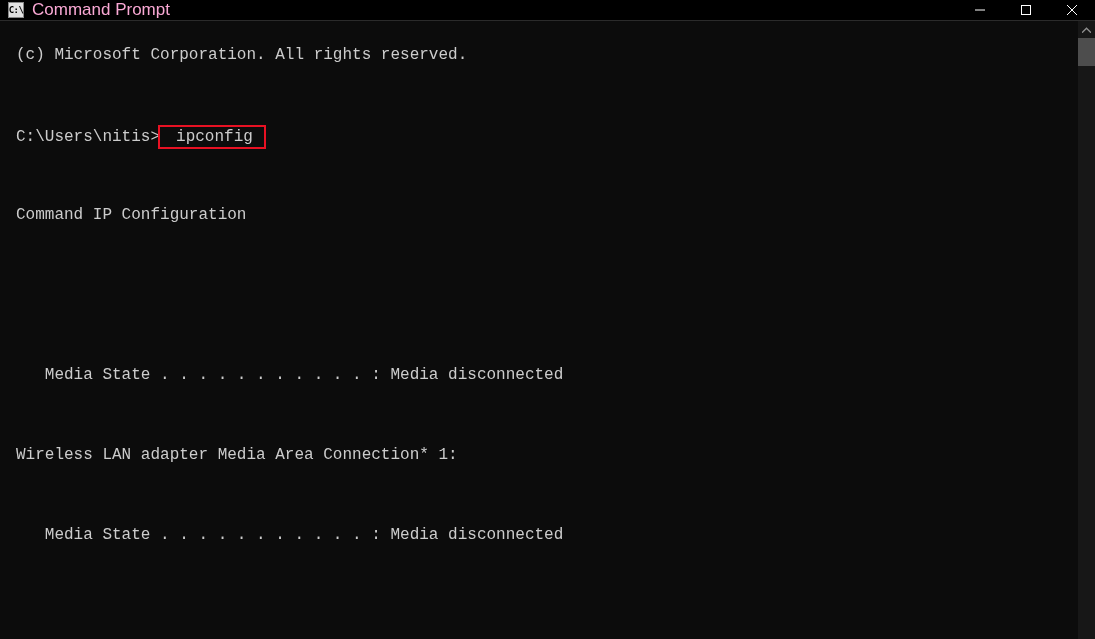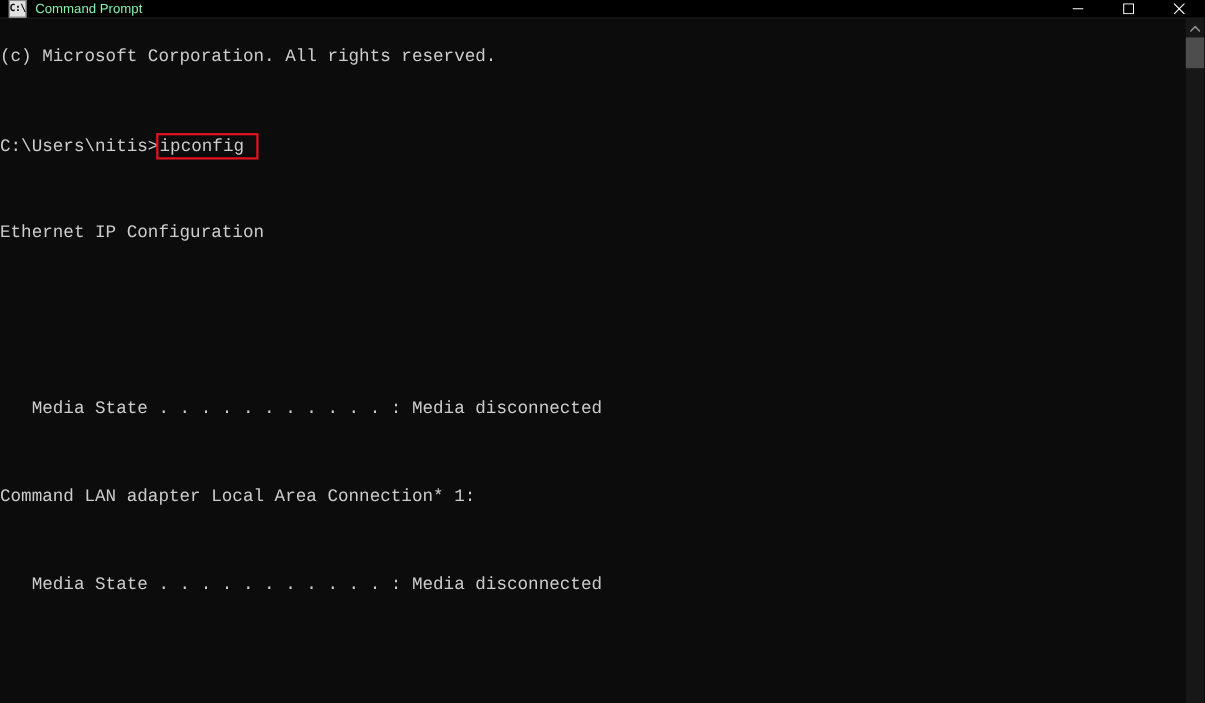--- a/index.html
+++ b/index.html
@@ -12,35 +12,35 @@
     height: 32px; background: #000000; display: flex; align-items: center;
     border-bottom: 1px solid #2b2b2b;
   }
   .title-left { display: flex; align-items: center; gap: 8px; padding-left: 8px; flex: 1; }
   .app-icon {
     width: 16px; height: 16px; background: #e1e1e1; color:#000;
     display:flex; align-items:center; justify-content:center;
     font-size:9px; font-weight:bold; letter-spacing:-0.5px; font-family: Consolas, monospace;
     border:1px solid #888;
   }
-  .title-text { color: #86efac; font-size: 12px; font-family: 'Segoe UI', Tahoma, sans-serif; }
+  .title-text { color: #f9a8d4; font-size: 17px; font-family: 'Segoe UI', Tahoma, sans-serif; }
   .win-controls { display: flex; height: 100%; }
   .win-btn {
     width: 46px; height: 100%; display: flex; align-items: center; justify-content: center;
     color: #ffffff;
   }
   .win-btn svg { stroke: #ffffff; }
   .content-area { flex: 1; display: flex; background: #0c0c0c; position: relative; }
   .console {
     flex: 1; color: #cccccc; font-size: 16px; line-height: 20px;
     padding: 4px 0 0 0; white-space: pre; overflow: hidden;
   }
-  .console .line { height: 20px; }
+  .console .line { height: 20px; margin-left: 16px; }
   .highlight-box {
-    border: 2px solid #e81123; display:inline-block; padding: 0 2px 0 1px; margin-left:-2px;text-align:right;
+    border: 2px solid #e81123; display:inline-block; padding: 0 2px 0 16px; margin-left:-2px;text-align:right;
   }
   .scrollbar {
     width: 17px; background: #171717; display: flex; flex-direction: column; align-items:center;
   }
   .scroll-arrow {
     width: 17px; height: 17px; display:flex; align-items:center; justify-content:center;
     color:#606060;
   }
   .scroll-thumb {
     width: 17px; height: 28px; background: #4d4d4d;
@@ -76,27 +76,27 @@
       </div>
     </div>
   </div>
 
   <div class="content-area">
     <div class="console">
 <div class="line">(c) Microsoft Corporation. All rights reserved.</div>
 <div class="line"></div>
 <div class="line"><span>C:\Users\nitis&gt;</span><span class="highlight-box"><span>ipconfig</span> </span></div>
 <div class="line"></div>
-<div class="line">Ethernet IP Configuration</div>
+<div class="line">Command IP Configuration</div>
 <div class="line"></div>
 <div class="line"></div>
 <div class="line"></div>
 <div class="line">   Media State . . . . . . . . . . . : Media disconnected</div>
 <div class="line"></div>
-<div class="line">Command LAN adapter Local Area Connection* 1:</div>
+<div class="line">Wireless LAN adapter Media Area Connection* 1:</div>
 <div class="line"></div>
 <div class="line">   Media State . . . . . . . . . . . : Media disconnected</div>
 
 
 
 
 
 
 
 

